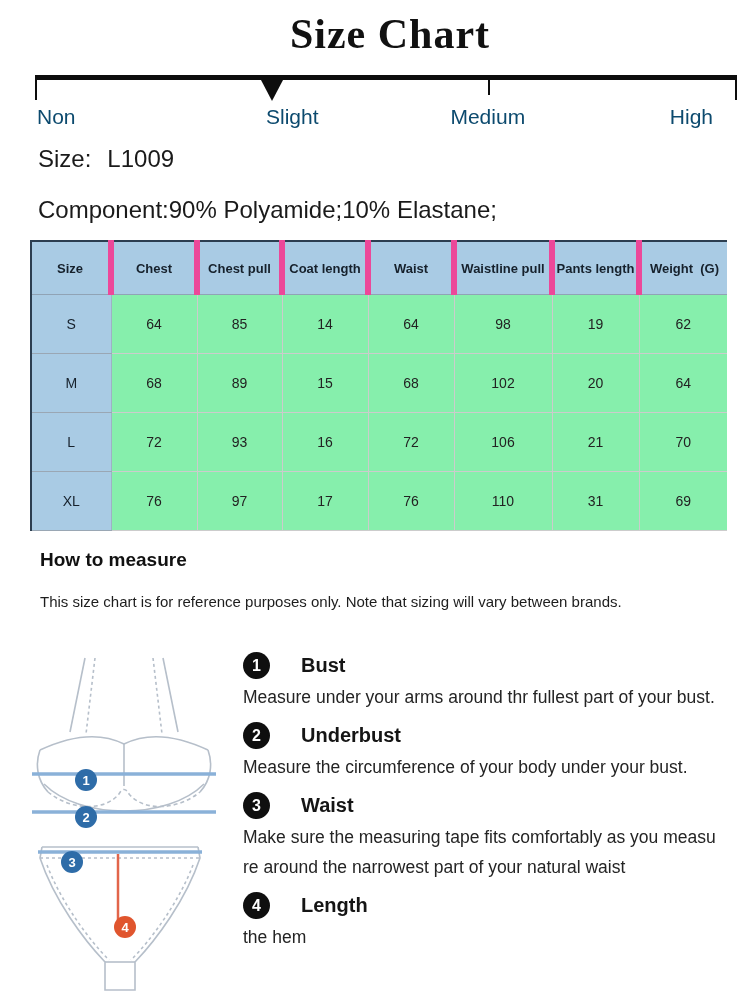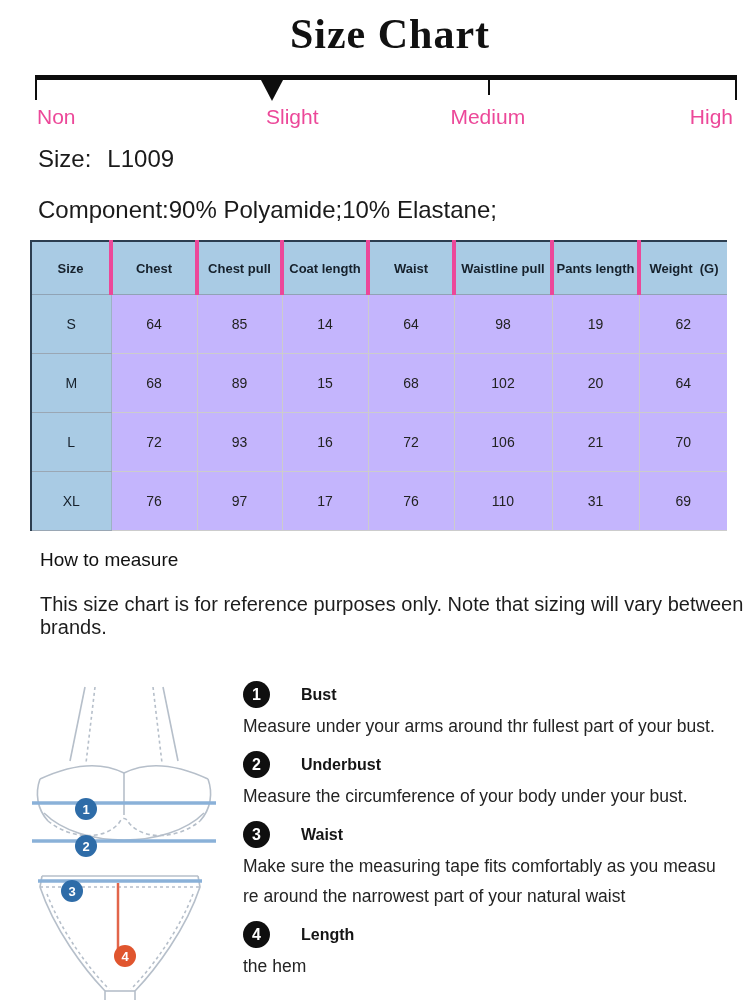--- a/index.html
+++ b/index.html
@@ -34,25 +34,25 @@
   .tick-right { right: 0; height: 25px; }
   .tick-medium { left: 64.5%; height: 20px; }
   .scale-pointer {
     position: absolute; top: 5px; left: 33.8%;
     width: 0; height: 0;
     border-left: 11px solid transparent;
     border-right: 11px solid transparent;
     border-top: 21px solid #0d0d0d;
     transform: translateX(-50%);
   }
-  .scale-label { position: absolute; top: 30px; font-size: 21px; color: #ec4899; }
+  .scale-label { position: absolute; top: 30px; font-size: 21px; color: #0c4a6e; }
   .lbl-0 { left: 2px; }
   .lbl-1 { left: 33.8%; transform: translateX(-50%); margin-left: 20px; }
   .lbl-2 { left: 64.5%; transform: translateX(-50%); }
-  .lbl-3 { right: 4px; }
+  .lbl-3 { right: 24px; }
 
   
   .style-line { margin: 12px 0 0 38px; font-size: 24px; }
   .style-line .value { margin-left: 16px; }
   .component-line { margin: 23px 0 0 38px; font-size: 24px; }
 
   
   table.size-table {
     margin: 16px 0 0 30px;
     border-collapse: collapse;
@@ -60,70 +60,70 @@
     width: 696px;
     border-left: 2px solid #2c3e50;
     border-top: 2px solid #2c3e50;
   }
   .size-table thead th {
     height: 52px;
     background: #a9cbe4;
     font-size: 13px;
     font-weight: bold;
     text-align: center;
-    border-right: 4px solid #ec4899;
+    border-right: 6px solid #ec4899;
     border-bottom: 1px solid #90a3b5;
     white-space: pre;
     padding: 0 1px;
     color: #16212c;
   }
   .size-table thead th:last-child { border-right: none; }
   .size-table tbody th {
     height: 56px;
     background: #a9cbe4;
     font-size: 14px;
     font-weight: normal;
     text-align: center;
     border-right: 1px solid #9db2c5;
     border-bottom: 1px solid #9aa7b4;
     color: #16212c;
   }
   .size-table tbody td {
     height: 56px;
-    background: #c4b5fd;
+    background: #86efac;
     font-size: 14px;
     text-align: center;
     border-right: 1px solid #cccccc;
     border-bottom: 1px solid #cccccc;
     color: #222;
   }
   .size-table tbody td:last-child { border-right: none; }
 
   
-  .how-heading { margin: 18px 0 0 40px; font-size: 19px; font-weight: 400; color: #111; }
-  .disclaimer { margin: 22px 0 11px 40px; font-size: 20px; color: #1d1d1d; }
+  .how-heading { margin: 18px 0 0 40px; font-size: 19px; font-weight: 700; color: #111; }
+  .disclaimer { margin: 22px 0 11px 40px; font-size: 15px; color: #1d1d1d; }
 
   
   .measure-section { display: flex; margin-top: 42px; padding-left: 18px; }
   .figures { width: 225px; flex: 0 0 225px; }
   .figures svg { display: block; }
   .fig-bra { margin-left: 10px; }
   .fig-panty { margin-left: 6px; margin-top: 6px; }
 
   .instructions { flex: 1; padding-right: 12px; }
   .step { margin-bottom: 10px; }
   .step-head { display: flex; align-items: center; gap: 31px; margin-bottom: 3px; }
   .badge {
     width: 27px; height: 27px; border-radius: 50%;
     background: #0f0f0f; color: #fff;
     font-size: 16px; font-weight: bold;
     display: flex; align-items: center; justify-content: center;
     flex: 0 0 27px;
   }
-  .step-title { font-size: 16px; font-weight: 600; color: #151515; }
+  .step-title { font-size: 20px; font-weight: 600; color: #151515; }
   .step p { margin: 0; font-size: 17.5px; line-height: 30px; color: #242424; }
 </style>
 </head>
 <body>
 
 <div class="page">
 
   <h1 class="title">Size Chart</h1>
 
   <div class="scale">

